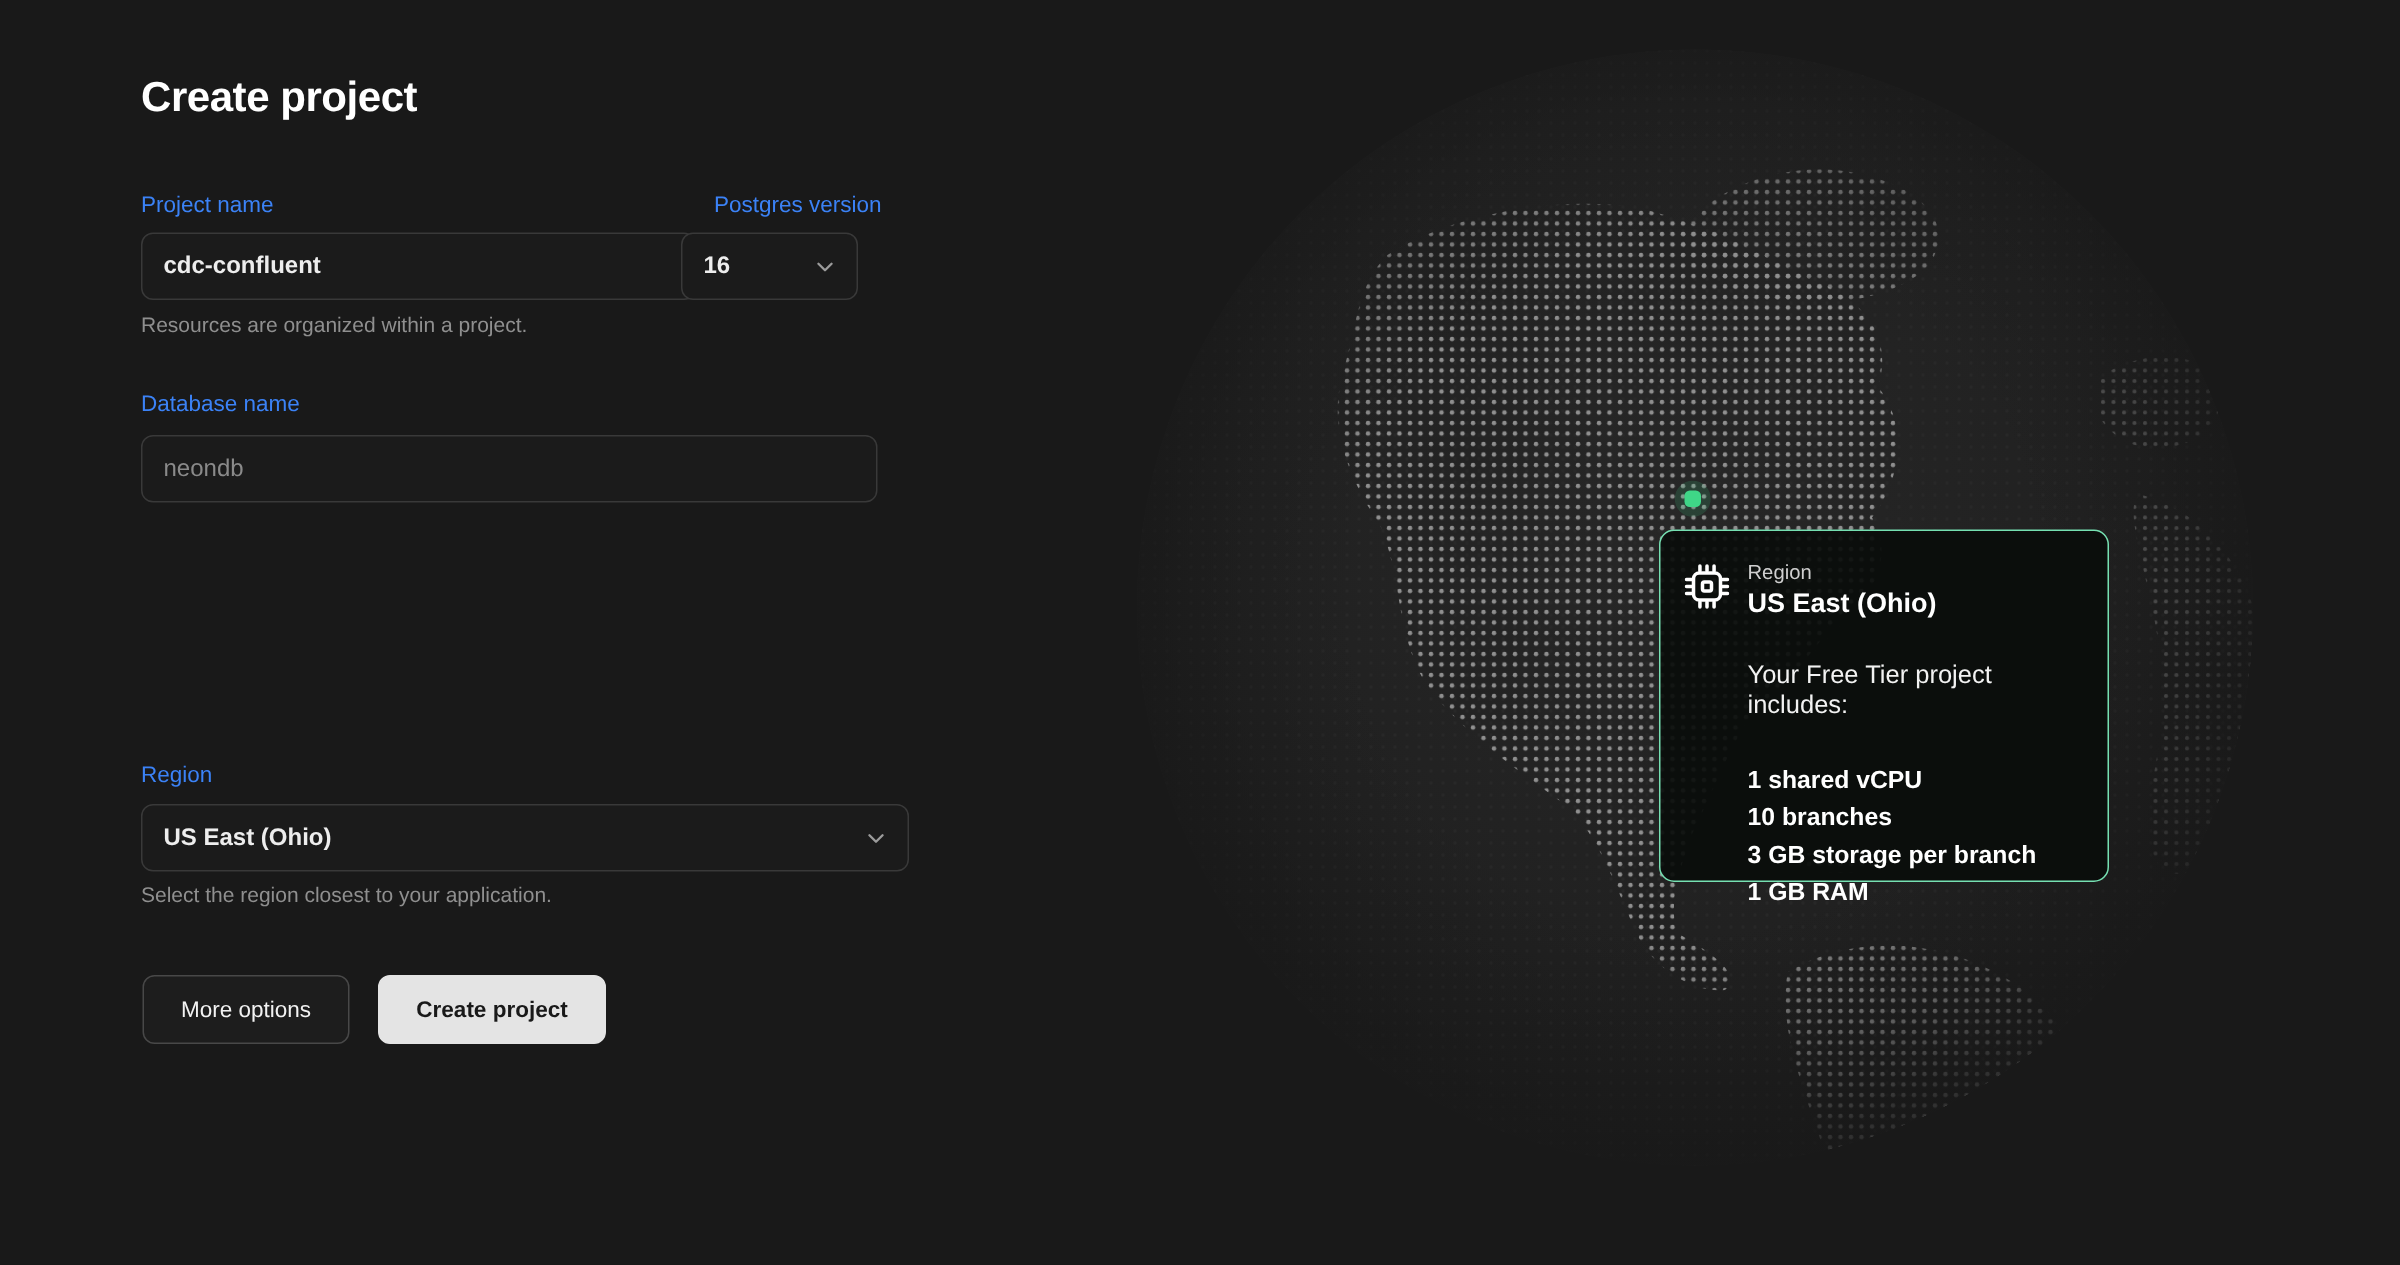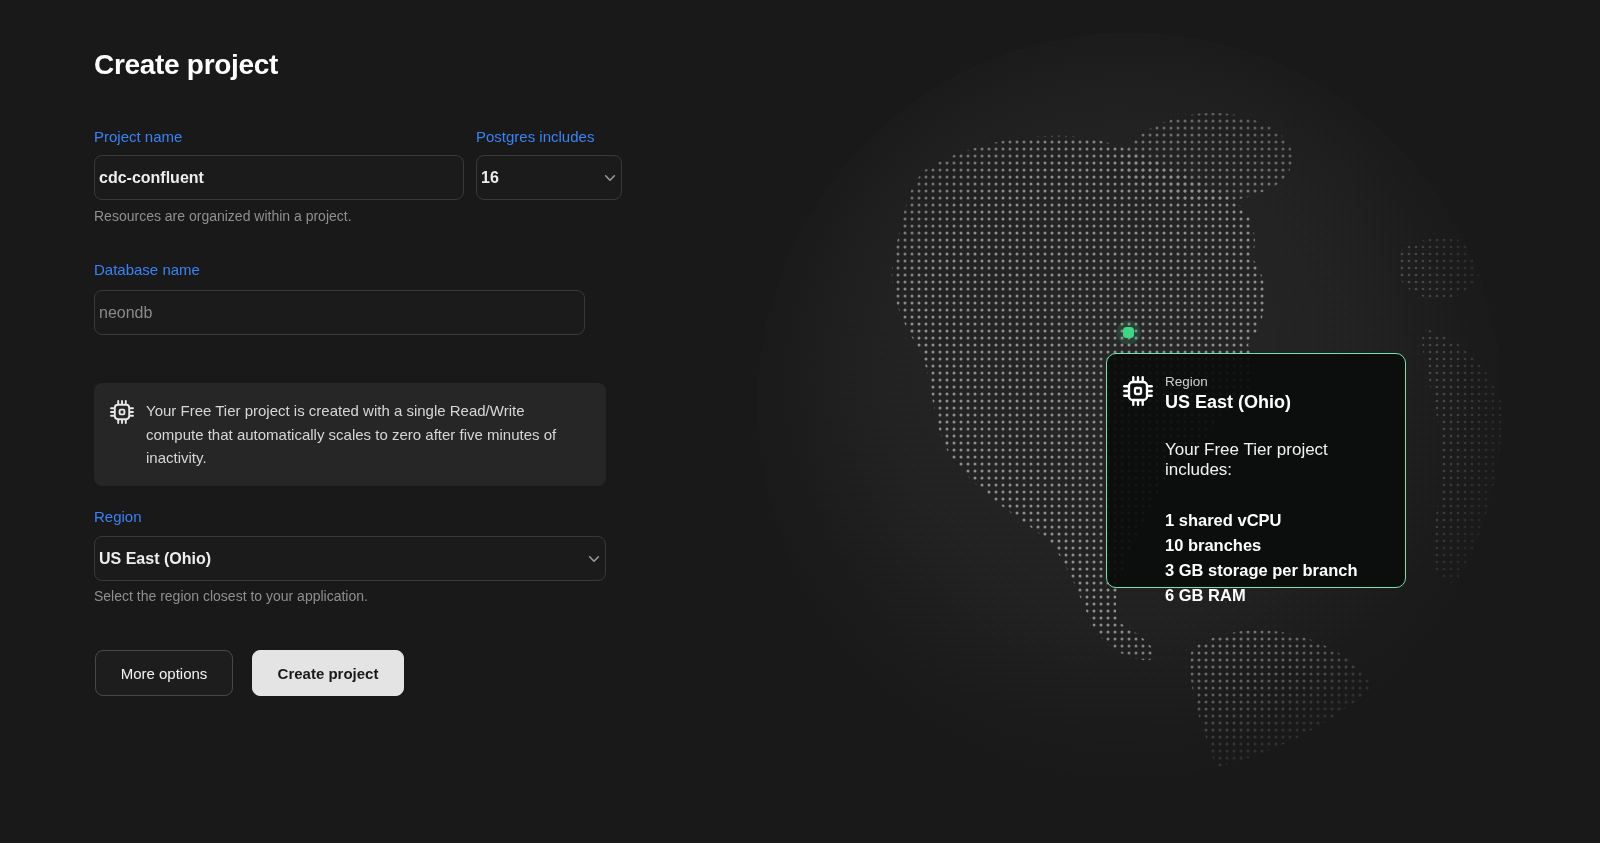--- a/index.html
+++ b/index.html
@@ -9,21 +9,21 @@
   
   .globe{position:absolute;left:0;top:0;pointer-events:none;}
 
   
   .form{position:absolute;left:94px;top:0;width:512px;height:843px;}
   .h1{position:absolute;left:0;top:30px;font-size:28px;font-weight:700;color:#ffffff;letter-spacing:-.3px;}
   .lbl{position:absolute;font-size:15px;color:#3b82f6;}
   .helper{position:absolute;font-size:14px;color:#8f8f8f;}
   .ctl{position:absolute;box-sizing:border-box;height:45px;background:#1b1b1b;border:1px solid #393939;
     border-radius:8px;color:#ededed;font-size:16px;font-weight:600;font-family:inherit;
-    padding:0 4px;display:flex;align-items:center;}
+    padding:0 14px;display:flex;align-items:center;}
   input.ctl{outline:none;width:370px;}
   input.ctl::placeholder{color:#8a8a8a;font-weight:400;}
   .combo{justify-content:space-between;cursor:pointer;}
   .combo .chev{flex:0 0 auto;margin-left:10px;}
 
   .infobox{position:absolute;left:0;top:383px;width:512px;box-sizing:border-box;background:#262626;
     border-radius:8px;padding:16px 20px 16px 16px;display:flex;gap:12px;}
   .infobox .txt{font-size:15px;line-height:23.5px;color:#d6d6d6;max-width:450px;}
   .infobox .cpu{flex:0 0 auto;margin-top:1px;color:#e8e8e8;}
 
@@ -146,49 +146,43 @@
       <div>
         <div class="card-region-label">Region</div>
         <div class="card-region-value">US East (Ohio)</div>
       </div>
     </div>
     <div class="card-includes-title">Your Free Tier project includes:</div>
     <div class="card-list">
       <div class="item">1 shared vCPU</div>
       <div class="item">10 branches</div>
       <div class="item">3 GB storage per branch</div>
-      <div class="item">6 GB RAM</div>
+      <div class="item">1 GB RAM</div>
     </div>
   </div>
 
   <main class="form">
     <h1 class="h1">Create project</h1>
 
     <label class="lbl" style="left:0;top:128px">Project name</label>
     <input class="ctl" style="left: 0px; top: 155px;" type="text" value="cdc-confluent">
 
-    <label class="lbl" style="left:382px;top:128px">Postgres includes</label>
-    <div class="ctl combo" style="left:382px;top:155px;width:146px">
+    <label class="lbl" style="left:382px;top:128px">Postgres version</label>
+    <div class="ctl combo" style="left:360px;top:155px;width:118px">
       <span>16</span>
       <svg class="chev" width="14" height="14">
           <use href="#chev-icon"></use>
         </svg>
     </div>
 
     <div class="helper" style="left:0;top:208px">Resources are organized within a project.</div>
 
     <label class="lbl" style="left:0;top:261px">Database name</label>
     <input class="ctl" style="left: 0px; top: 290px; width: 491px;" type="text" value="" placeholder="neondb">
 
-    <div class="infobox">
-      <svg class="cpu" width="24" height="24">
-          <use href="#cpu-icon"></use>
-        </svg>
-      <div class="txt">Your Free Tier project is created with a single Read/Write compute that automatically scales to zero after five minutes of inactivity.</div>
-    </div>
 
     <label class="lbl" style="left:0;top:508px">Region</label>
     <div class="ctl combo" style="left:0;top:536px;width:512px">
       <span>US East (Ohio)</span>
       <svg class="chev" width="14" height="14">
           <use href="#chev-icon"></use>
         </svg>
     </div>
     <div class="helper" style="left:0;top:588px">Select the region closest to your application.</div>
 

